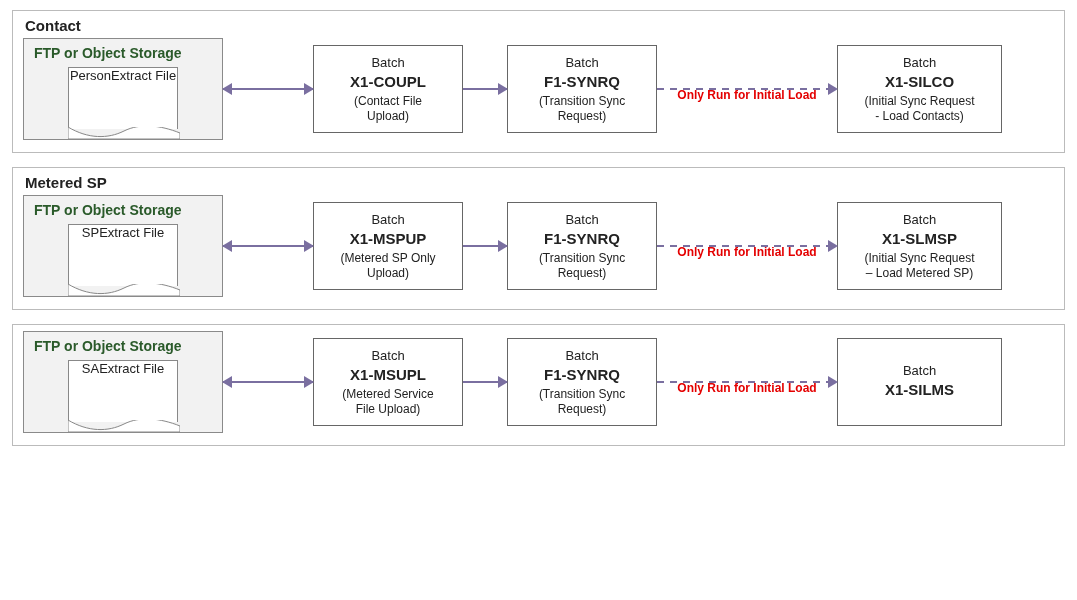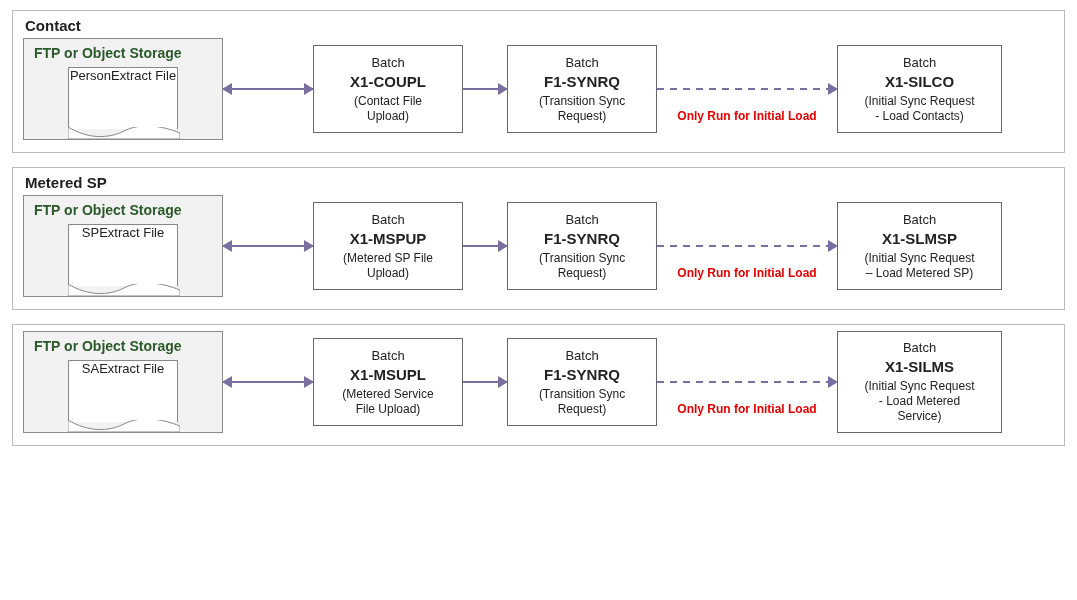--- a/index.html
+++ b/index.html
@@ -90,21 +90,21 @@
     border-bottom: 6px solid transparent;
   }
   .arrow .head-l {
     position: absolute; left: -1px; top: -5px;
     border-right: 10px solid #7a6fa0;
     border-top: 6px solid transparent;
     border-bottom: 6px solid transparent;
   }
   .arrow .caption {
     position: absolute;
-    left: 0; right: 0; top: 21px;
+    left: 0; right: 0; top: 0;
     text-align: center;
     font-size: 12px;
     font-weight: 700;
     color: #e40000;
     white-space: nowrap;
   }
   .w-bi   { width: 90px; }
   .w-mid  { width: 44px; }
   .w-long { width: 180px; }
 </style>
@@ -166,21 +166,21 @@
         </svg>
       </div>
     </div>
     <div class="arrow solid w-bi">
       <div class="head-l"></div>
         <div class="head-r"></div>
     </div>
     <div class="batch">
       <div class="blabel">Batch</div>
       <div class="bcode">X1-MSPUP</div>
-      <div class="bdesc">(Metered SP File Upload)</div>
+      <div class="bdesc">(Metered SP Only Upload)</div>
     </div>
     <div class="arrow solid w-mid">
         <div class="head-r"></div>
       </div>
     <div class="batch">
       <div class="blabel">Batch</div>
       <div class="bcode">F1-SYNRQ</div>
       <div class="bdesc">(Transition Sync Request)</div>
     </div>
     <div class="arrow dashed w-long">
@@ -224,16 +224,15 @@
       <div class="bcode">F1-SYNRQ</div>
       <div class="bdesc">(Transition Sync Request)</div>
     </div>
     <div class="arrow dashed w-long">
       <div class="head-r"></div>
       <div class="caption">Only Run for Initial Load</div>
     </div>
     <div class="batch" style="width:165px">
       <div class="blabel">Batch</div>
       <div class="bcode">X1-SILMS</div>
-      <div class="bdesc">(Initial Sync Request - Load Metered Service)</div>
     </div>
   </div>
 </div>
 
 </body></html>

